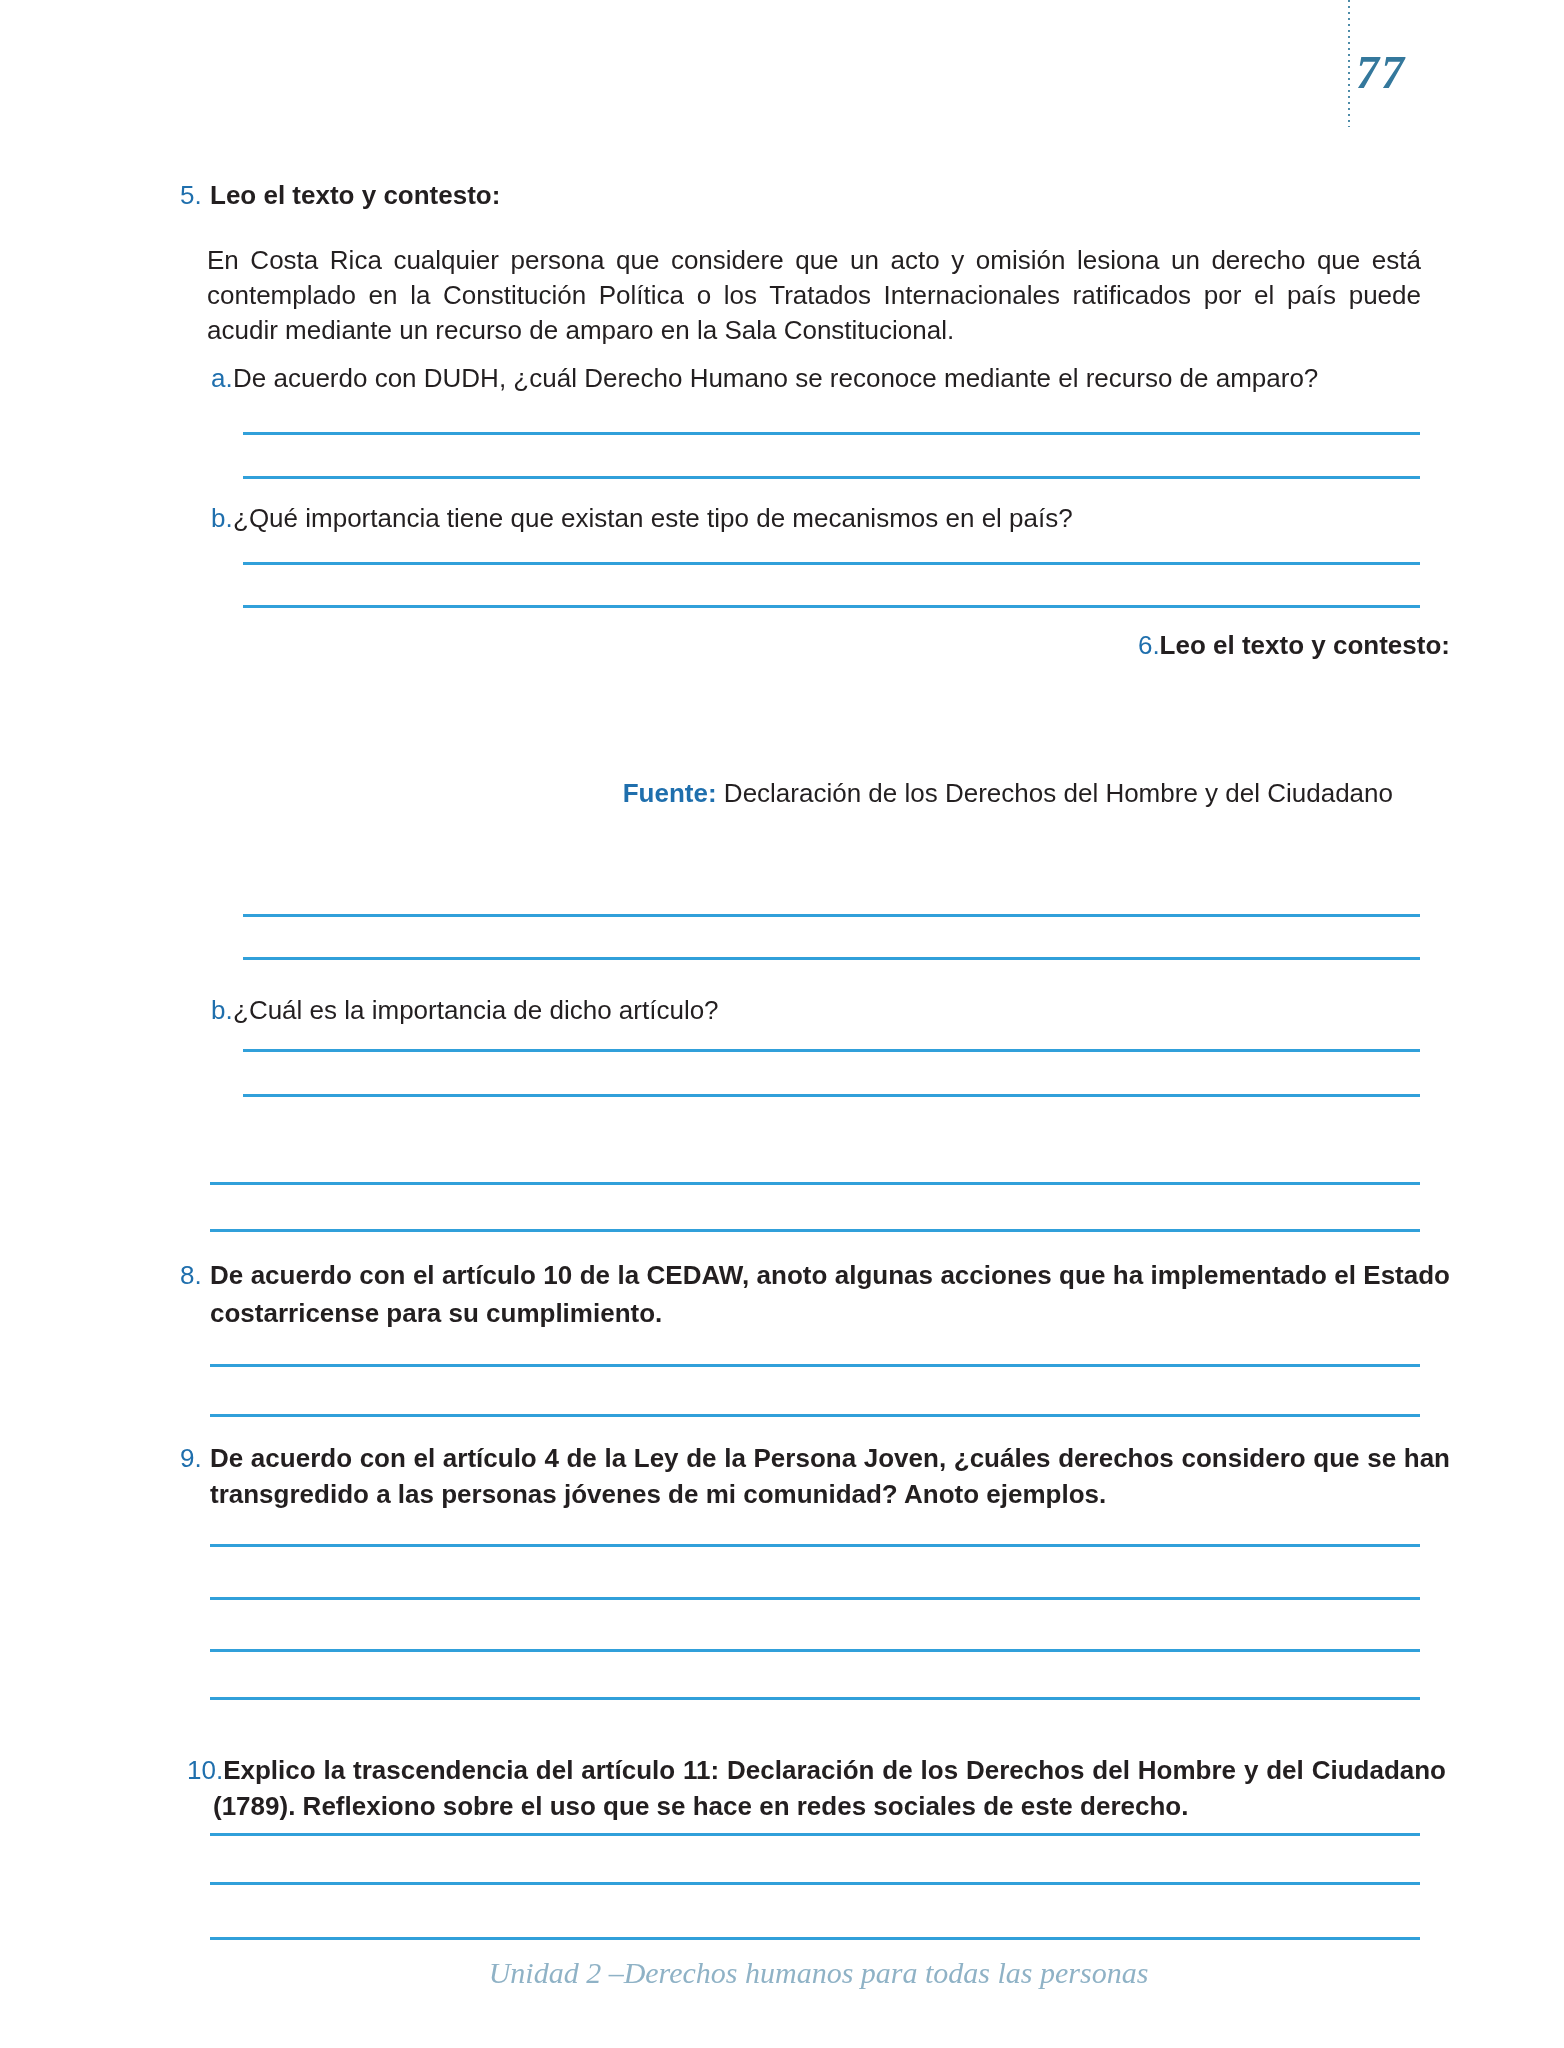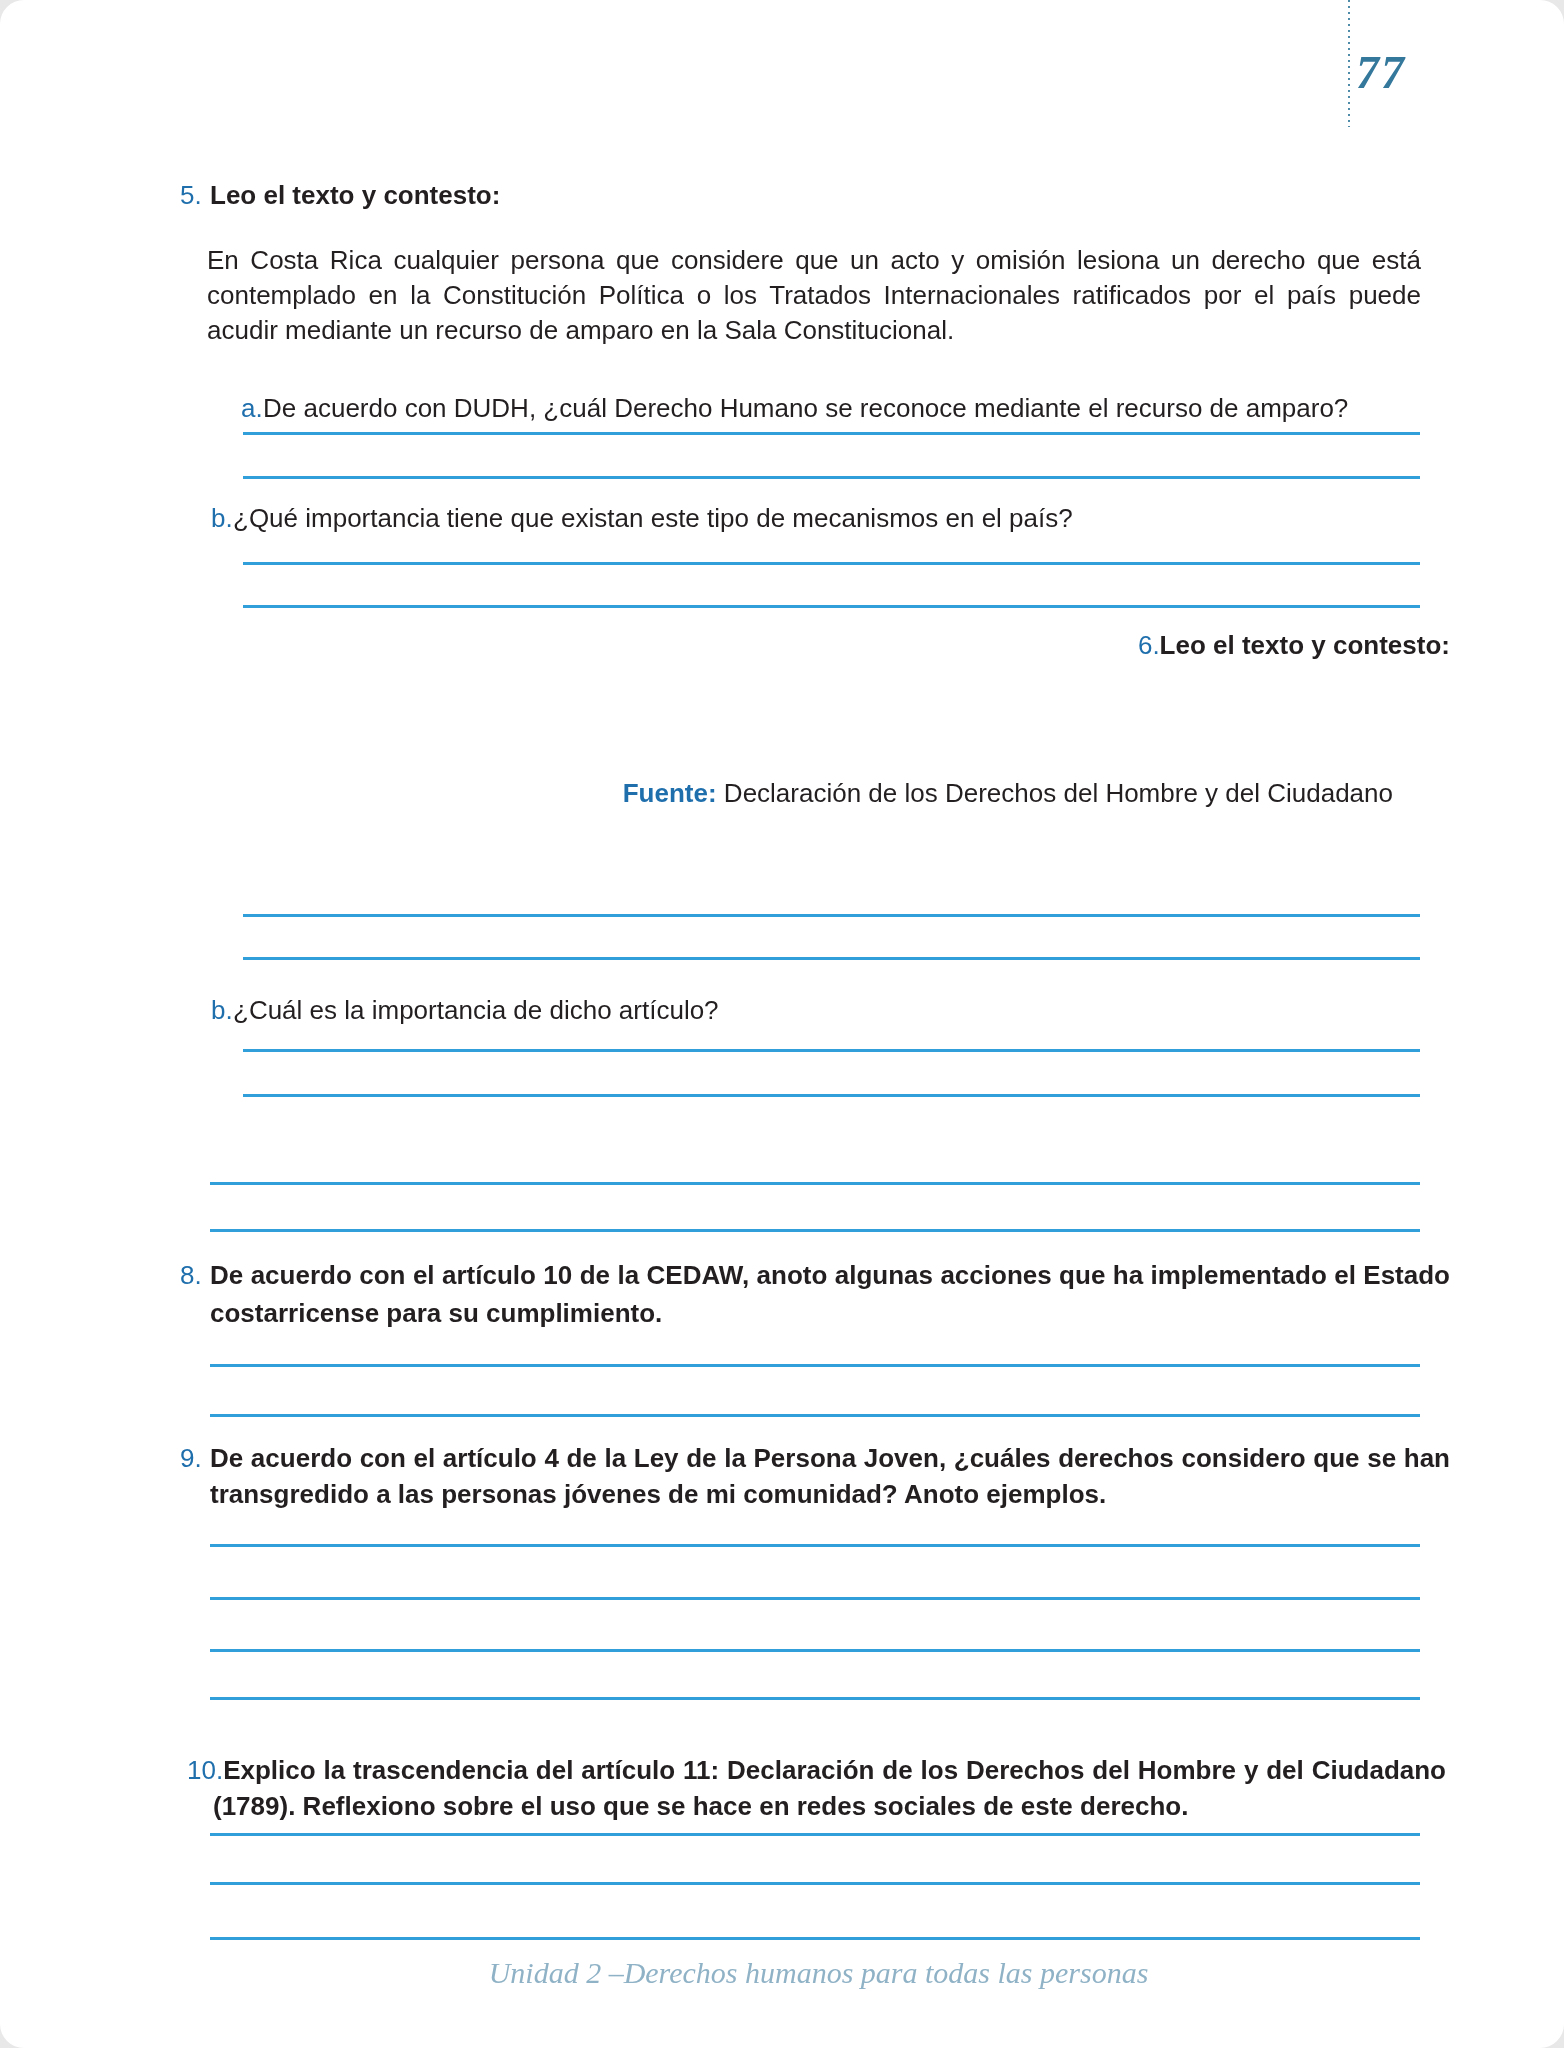--- a/index.html
+++ b/index.html
@@ -4,21 +4,20 @@
 <style>
   html,body{margin:0;padding:0;background:#e8e8e8;}
   .page{
     position:relative;
     width:1564px;height:2048px;
     background:#ffffff;
     font-family:"Liberation Sans",sans-serif;
     color:#231f20;
     overflow:hidden;
     margin:0 auto;
-    border-radius:24px;
   }
   .abs{position:absolute;}
   .txt{font-size:26px;line-height:35px;}
   .just{text-align:justify;}
   .bold{font-weight:bold;}
   .item-num{color:var(--accent,#1f6fad);}
   .hang30{padding-left:30px;text-indent:-30px;}
   .hang30 .item-num{display:inline-block;width:30px;text-indent:0;}
   .hang22{padding-left:22px;text-indent:-22px;}
   .hang22 .item-num{display:inline-block;width:22px;text-indent:0;}
@@ -54,21 +53,21 @@
 <div class="page">
 
   <div class="abs dotted-rule" style="left:1348px;top:0;height:127px;"></div>
   <div class="abs page-number" style="left:1356px;top:46px;">77</div>
 
   <div class="abs txt hang30" style="left:180px;top:178px;width:1240px;">
     <span class="item-num">5.</span><span class="bold">Leo el texto y contesto:</span>
   </div>
   <div class="abs txt just" style="left:207px;top:243px;width:1214px;">En Costa Rica cualquier persona que considere que un acto y omisión lesiona un derecho que está contemplado en la Constitución Política o los Tratados Internacionales ratificados por el país puede acudir mediante un recurso de amparo en la Sala Constitucional.</div>
 
-  <div class="abs txt hang22" style="left:211px;top:391px;width:1210px;margin-left:30px;">
+  <div class="abs txt hang22" style="left:211px;top:361px;width:1210px;">
     <span class="item-num">a.</span><span>De acuerdo con DUDH, ¿cuál Derecho Humano se reconoce mediante el recurso de amparo?</span>
   </div>
   <div class="answer-line" style="left:243px;top:432px;width:1177px;"></div>
   <div class="answer-line" style="left:243px;top:476px;width:1177px;"></div>
 
   <div class="abs txt hang22" style="left:211px;top:501px;width:1210px;">
     <span class="item-num">b.</span><span>¿Qué importancia tiene que existan este tipo de mecanismos en el país?</span>
   </div>
   <div class="answer-line" style="left:243px;top:562px;width:1177px;"></div>
   <div class="answer-line" style="left:243px;top:605px;width:1177px;"></div>

